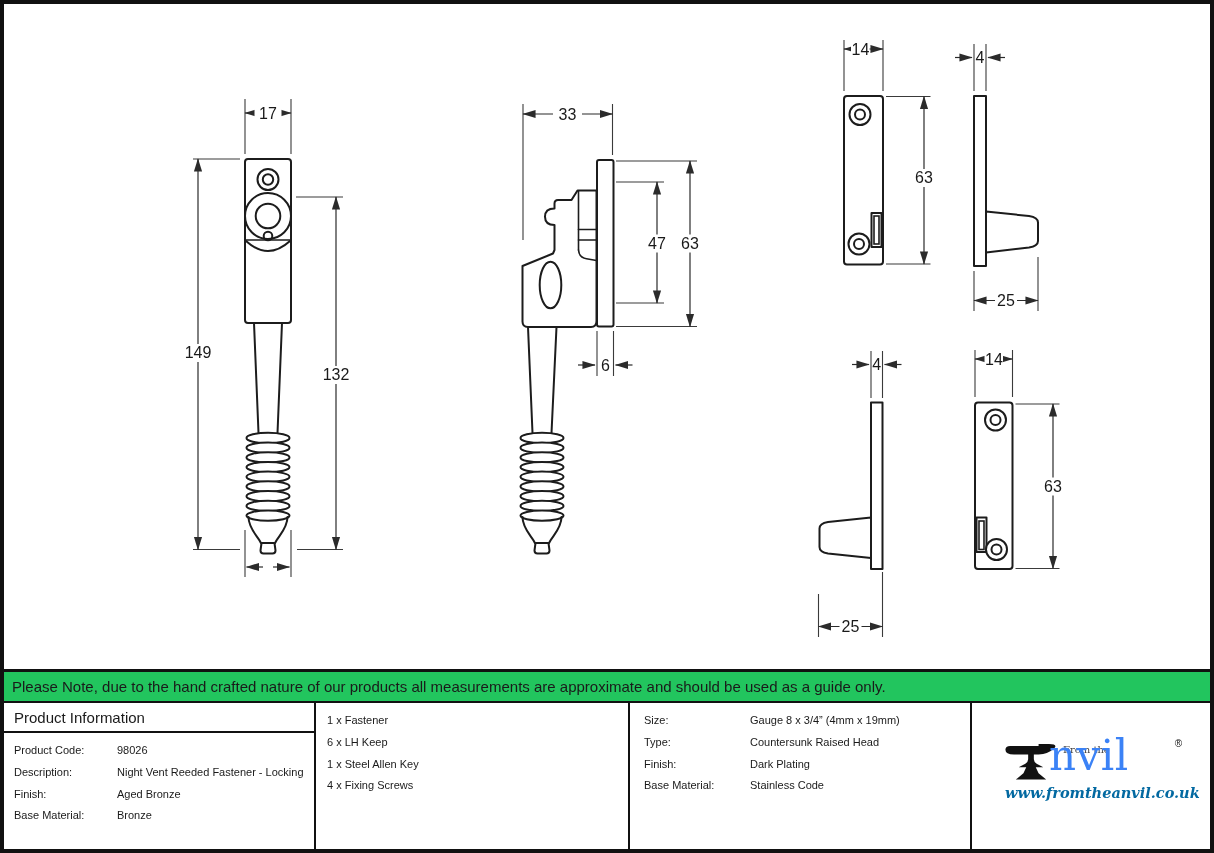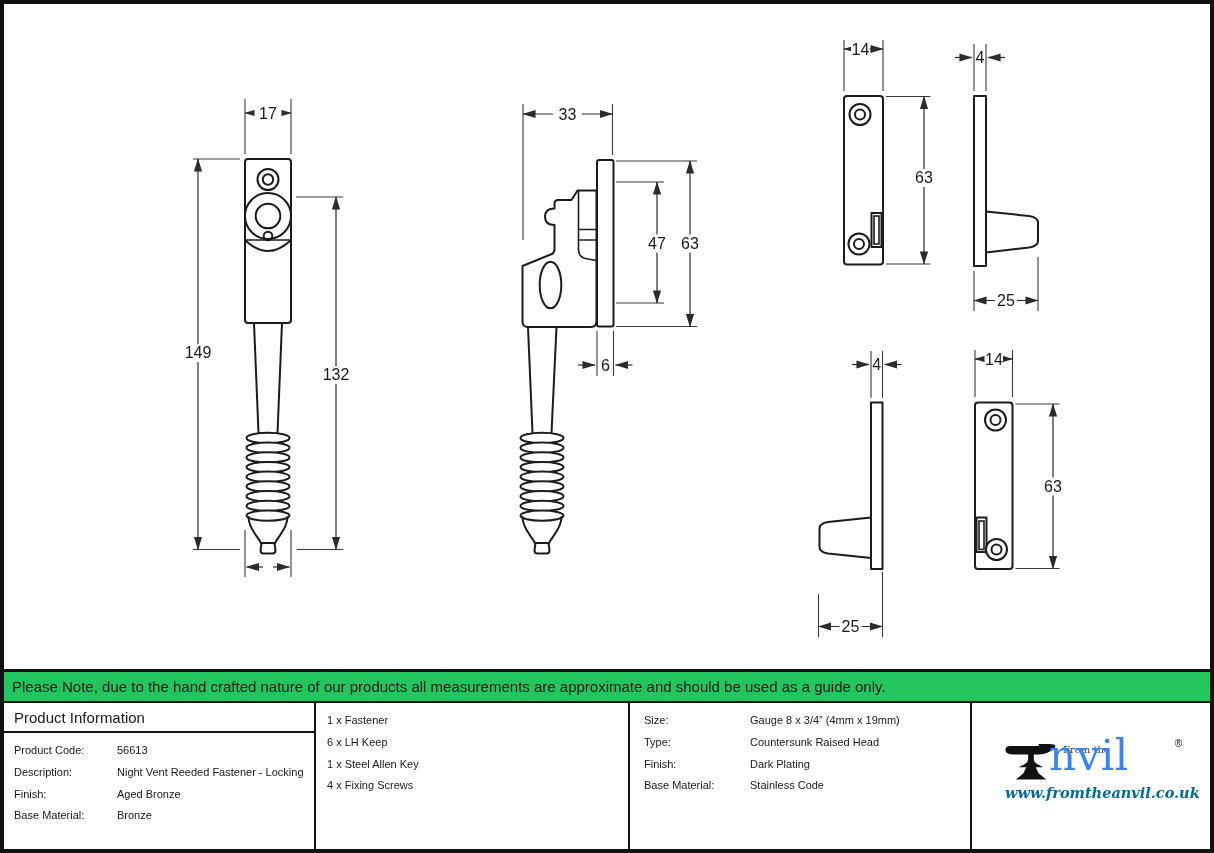--- a/index.html
+++ b/index.html
@@ -262,21 +262,21 @@
     <span>Please Note, due to the hand crafted nature of our products all measurements are approximate and should be used as a guide only.</span>
   </div>
 
   <div class="infotable">
 
     <div class="col col-product">
       <div class="cell-header">Product Information</div>
       <div class="cell-body">
         <div class="row">
           <span class="lbl">Product Code:</span>
-          <span class="val">56613</span>
+          <span class="val">98026</span>
         </div>
         <div class="row">
           <span class="lbl">Description:</span>
           <span class="val">Night Vent Reeded Fastener - Locking</span>
         </div>
         <div class="row">
           <span class="lbl">Finish:</span>
           <span class="val">Aged Bronze</span>
         </div>
         <div class="row">

